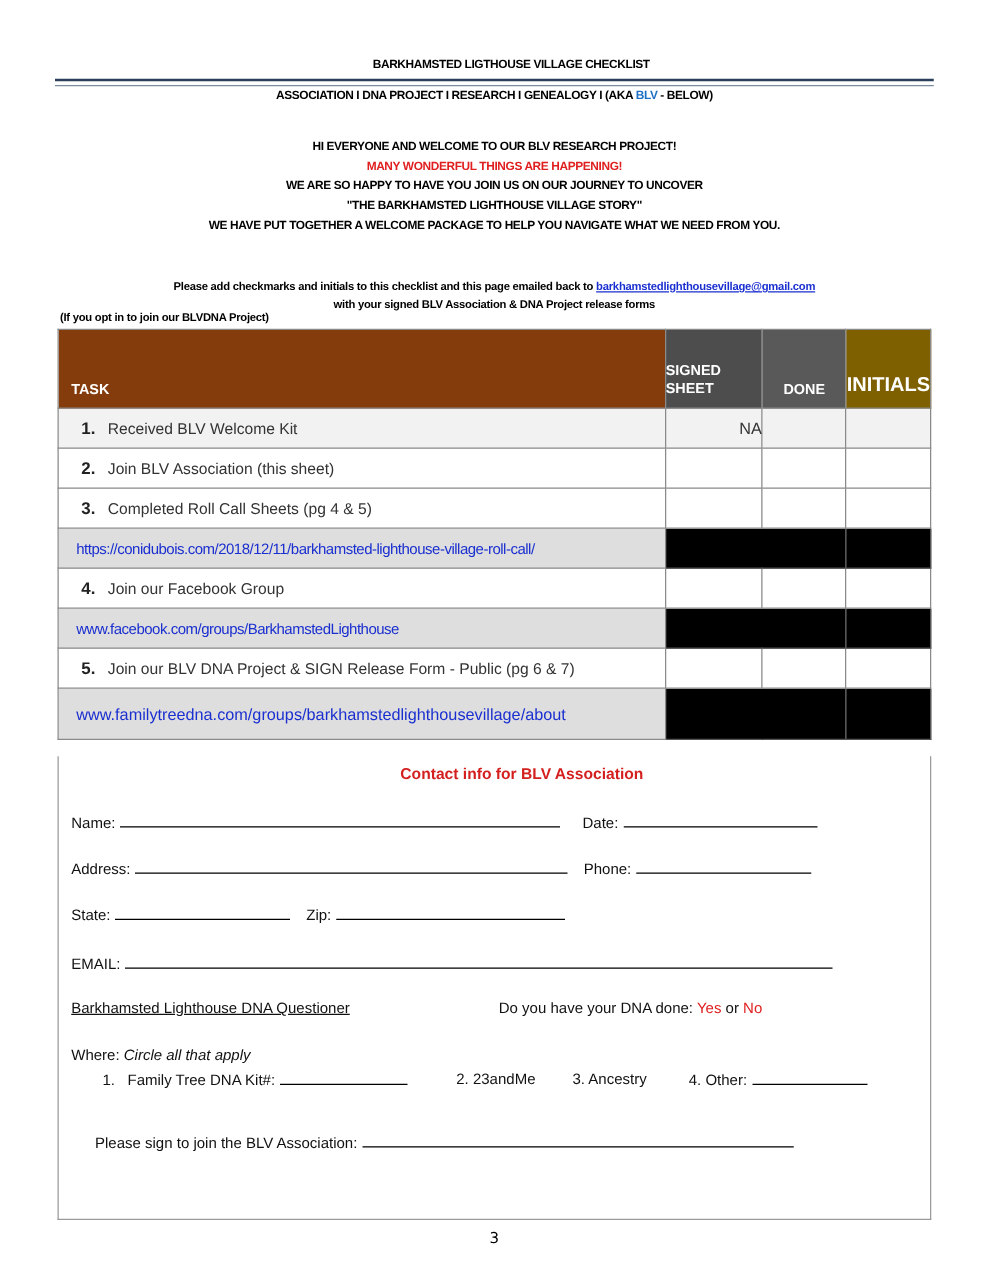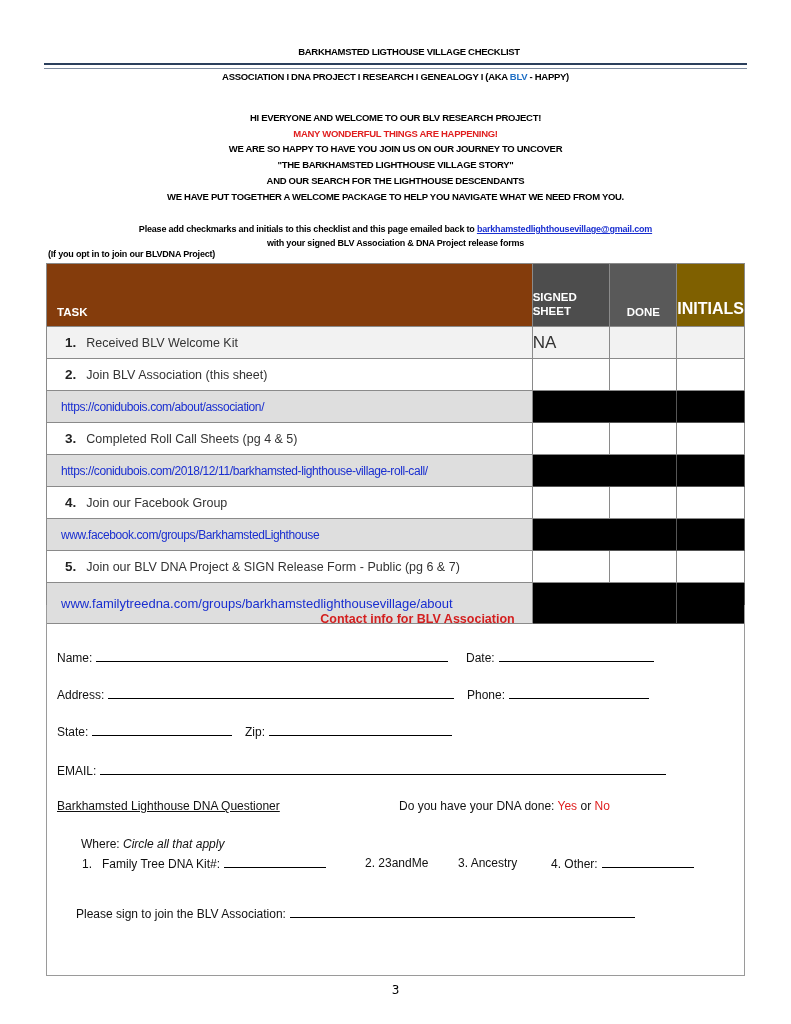--- a/index.html
+++ b/index.html
@@ -18,49 +18,48 @@
     table.tasks { position:absolute; top:263px; left:46px; width:699px; border-collapse:collapse; font-family:"Liberation Sans", sans-serif; }
     table.tasks td, table.tasks th { border:1px solid #8a8a8a; padding:0; }
     .h-task { background:#843c0c; color:#fff; text-align:left; vertical-align:bottom; padding:0 0 8px 10px !important; font-size:11.5px; font-weight:bold; height:54px; width:475px; }
     .h-signed { background:#4d4d4d; color:#fff; font-size:11.5px; font-weight:bold; text-align:left; vertical-align:bottom; padding-bottom:8px !important; width:77px; line-height:14px; }
     .h-done { background:#595959; color:#fff; font-size:11.5px; font-weight:bold; text-align:center; vertical-align:bottom; padding-bottom:8px !important; width:66px; }
     .h-init { background:#7f6000; color:#fff; font-size:16px; font-weight:bold; text-align:center; vertical-align:bottom; padding-bottom:8px !important; }
     tr.task td { height:31px; background:#fff; }
     tr.task.first td { background:#f2f2f2; }
     td.tname { font-size:12.5px; color:#333; padding-left:18px !important; }
     td.tname .num { font-weight:bold; font-size:13.5px; color:#222; margin-right:10px; }
-    td.na { text-align:left; font-size:17px; color:#333; }
+    td.na { text-align:right; font-size:13px; color:#333; }
     tr.link td { height:31px; }
     tr.link td.lcell { background:#dedede; padding-left:14px !important; font-size:12px; color:#1a2fd0; letter-spacing:-0.4px; }
     tr.link td.black { background:#000; border-color:#555; }
     tr.link.tall td { height:40px; }
     tr.link.tall td.lcell { font-size:13px; letter-spacing:0; }
 
     .contact { position:absolute; top:605px; left:46px; width:697px; height:370px; border:1px solid #9a9a9a; border-top:none; }
     .ctitle { position:absolute; top:612px; left:46px; width:743px; text-align:center; color:#d41f1f; font-weight:bold; font-size:12.5px; }
     .field { position:absolute; font-size:12px; color:#111; white-space:nowrap; }
     .line { display:inline-block; border-bottom:1.3px solid #000; height:11px; vertical-align:baseline; margin-left:4px; }
     .qtitle { text-decoration:underline; }
     .red { color:#e02020; }
     .italic { font-style:italic; }
     .pagenum { position:absolute; top:983px; left:0; width:791px; text-align:center; font-size:12px; font-family:"DejaVu Sans", sans-serif; }
   </style>
 </head>
 <body>
 
 <div class="abs title">BARKHAMSTED LIGTHOUSE VILLAGE CHECKLIST</div>
 <div class="abs rule"></div>
-<div class="abs subtitle"><span>ASSOCIATION  I DNA PROJECT  I RESEARCH   I GENEALOGY  I (AKA </span><span class="blv">BLV</span><span> - HAPPY)</span></div>
+<div class="abs subtitle"><span>ASSOCIATION  I DNA PROJECT  I RESEARCH   I GENEALOGY  I (AKA </span><span class="blv">BLV</span><span> - BELOW)</span></div>
 
 <div class="abs welcome">
   <div>HI EVERYONE AND WELCOME TO OUR BLV RESEARCH PROJECT!</div>
   <div class="red">MANY WONDERFUL THINGS ARE HAPPENING!</div>
   <div>WE ARE SO HAPPY TO HAVE YOU JOIN US ON OUR JOURNEY TO UNCOVER</div>
   <div>"THE BARKHAMSTED LIGHTHOUSE VILLAGE STORY"</div>
-  <div>AND OUR SEARCH FOR THE LIGHTHOUSE DESCENDANTS</div>
   <div>WE HAVE PUT TOGETHER A WELCOME PACKAGE TO HELP YOU NAVIGATE WHAT WE NEED FROM YOU.</div>
 </div>
 
 <div class="abs instr">
   <div><span>Please add checkmarks and initials to this checklist and this page emailed back to </span><a>barkhamstedlighthousevillage@gmail.com</a></div>
   <div>with your signed BLV Association &amp; DNA Project release forms</div>
 </div>
 <div class="abs optin">(If you opt in to join our BLVDNA Project)</div>
 
 <table class="tasks">
@@ -75,25 +74,20 @@
     <td class="tname"><span class="num">1.</span><span>Received BLV Welcome Kit</span></td>
     <td class="na">NA</td>
     <td></td>
     <td></td>
   </tr>
   <tr class="task">
     <td class="tname"><span class="num">2.</span><span>Join BLV Association (this sheet)</span></td>
     <td></td>
     <td></td>
     <td></td>
-  </tr>
-  <tr class="link">
-    <td class="lcell">https://conidubois.com/about/association/</td>
-    <td class="black" colspan="2"></td>
-    <td class="black"></td>
   </tr>
   <tr class="task">
     <td class="tname"><span class="num">3.</span><span>Completed Roll Call Sheets (pg 4 &amp; 5)</span></td>
     <td></td>
     <td></td>
     <td></td>
   </tr>
   <tr class="link">
     <td class="lcell">https://conidubois.com/2018/12/11/barkhamsted-lighthouse-village-roll-call/</td>
     <td class="black" colspan="2"></td>
@@ -134,21 +128,21 @@
 <div class="field" style="top:687px;left:467px;"><span>Phone:</span><span class="line" style="width:140px"></span></div>
 
 <div class="field" style="top:724px;left:57px;"><span>State:</span><span class="line" style="width:140px"></span></div>
 <div class="field" style="top:724px;left:245px;"><span>Zip:</span><span class="line" style="width:183px"></span></div>
 
 <div class="field" style="top:763px;left:57px;"><span>EMAIL:</span><span class="line" style="width:566px"></span></div>
 
 <div class="field qtitle" style="top:799px;left:57px;">Barkhamsted Lighthouse DNA Questioner</div>
 <div class="field" style="top:799px;left:399px;"><span>Do you have your DNA done: </span><span class="red">Yes</span><span> or </span><span class="red">No</span></div>
 
-<div class="field" style="top:837px;left:57px;margin-left:24px;"><span>Where: </span><span class="italic">Circle all that apply</span></div>
+<div class="field" style="top:837px;left:57px;"><span>Where: </span><span class="italic">Circle all that apply</span></div>
 
 <div class="field" style="top:856px;left:82px;"><span style="margin-right:10px">1.</span><span>Family Tree DNA  Kit#:</span><span class="line" style="width:102px"></span></div>
 <div class="field" style="top:856px;left:365px;">2. 23andMe</div>
 <div class="field" style="top:856px;left:458px;">3. Ancestry</div>
 <div class="field" style="top:856px;left:551px;"><span>4. Other:</span><span class="line" style="width:92px"></span></div>
 
 <div class="field" style="top:906px;left:76px;"><span>Please sign to join the BLV Association:</span><span class="line" style="width:345px"></span></div>
 
 <div class="pagenum">3</div>
 

